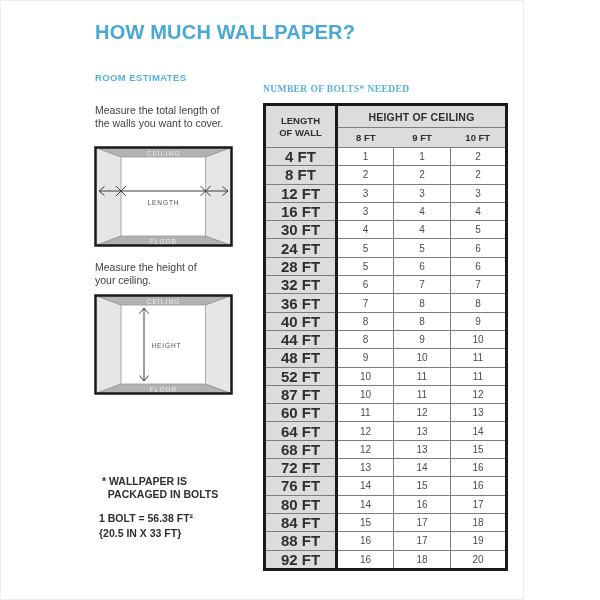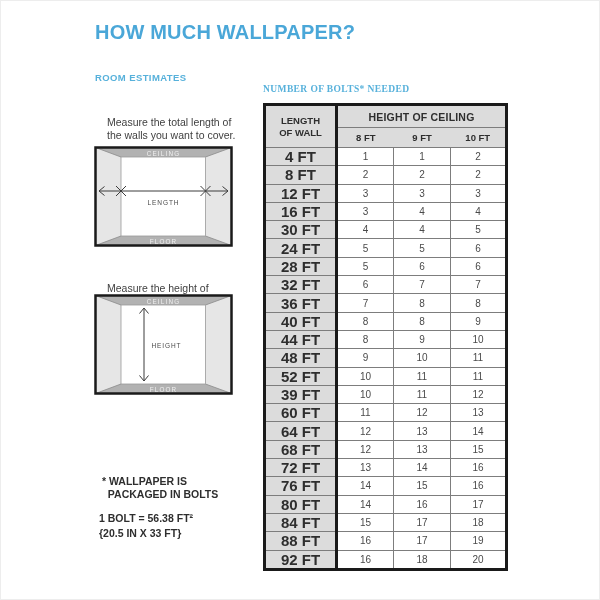--- a/index.html
+++ b/index.html
@@ -1,37 +1,37 @@
 <!DOCTYPE html>
 <html style="--accent-blue: #4AA7D8; --heading-blue: #57B1DB; --table-header-gray: #DCDCDC; --wall-light-gray: #E6E6E6; --ceiling-floor-gray: #B2B2B2; --border-black: #1A1A1A;"><head>
 <meta charset="utf-8">
 <style>
   html,body { margin:0; padding:0; background:#fff; }
   .page {
-    position:relative; width:600px; height:600px; background:#ffffff;
+    position:relative; width:524px; height:600px; background:#ffffff;
     font-family:"Liberation Sans", sans-serif; overflow:hidden;
     box-shadow: inset 0 0 0 1px #ededed;
   }
   .page-title {
     position:absolute; left:95px; top:21px; margin:0;
     font-size:20px; font-weight:800; letter-spacing:0.2px;
     color:var(--accent-blue);
   }
   .section-heading {
     position:absolute; font-size:9.5px; font-weight:bold;
     letter-spacing:0.4px; color:var(--heading-blue);
   }
   .room-heading { left:95px; top:72px; }
   .table-heading { left:263px; top:84px; width:242px; text-align:left;font-family:Liberation Serif, serif; }
   .body-text {
-    position:absolute; margin:12px; font-size:10.5px; line-height:13px;
+    position:absolute; margin:0; font-size:10.5px; line-height:13px;
     color:#414141; white-space:pre;
   }
   .step1 { left:95px; top:104px; }
-  .step2 { left:95px; top:270px; }
+  .step2 { left:95px; top:261px; }
   .step3 { left:95px; top:411px; }
   .footnote {
     position:absolute; left:102px; top:475px; margin:0;
     font-size:10.5px; line-height:12.5px; font-weight:bold;
     color:#2e2e2e; white-space:pre;
   }
   .bolt-spec {
     position:absolute; left:95px; top:507px; margin:4px;
     font-size:10.5px; line-height:15px; font-weight:bold;
     color:#2e2e2e; white-space:pre;
@@ -239,21 +239,21 @@
           <td>10</td>
           <td>11</td>
         </tr>
         <tr>
           <th class="row-label">52 FT</th>
           <td>10</td>
           <td>11</td>
           <td>11</td>
         </tr>
         <tr>
-          <th class="row-label">39 FT</th>
+          <th class="row-label">87 FT</th>
           <td>10</td>
           <td>11</td>
           <td>12</td>
         </tr>
         <tr>
           <th class="row-label">60 FT</th>
           <td>11</td>
           <td>12</td>
           <td>13</td>
         </tr>

